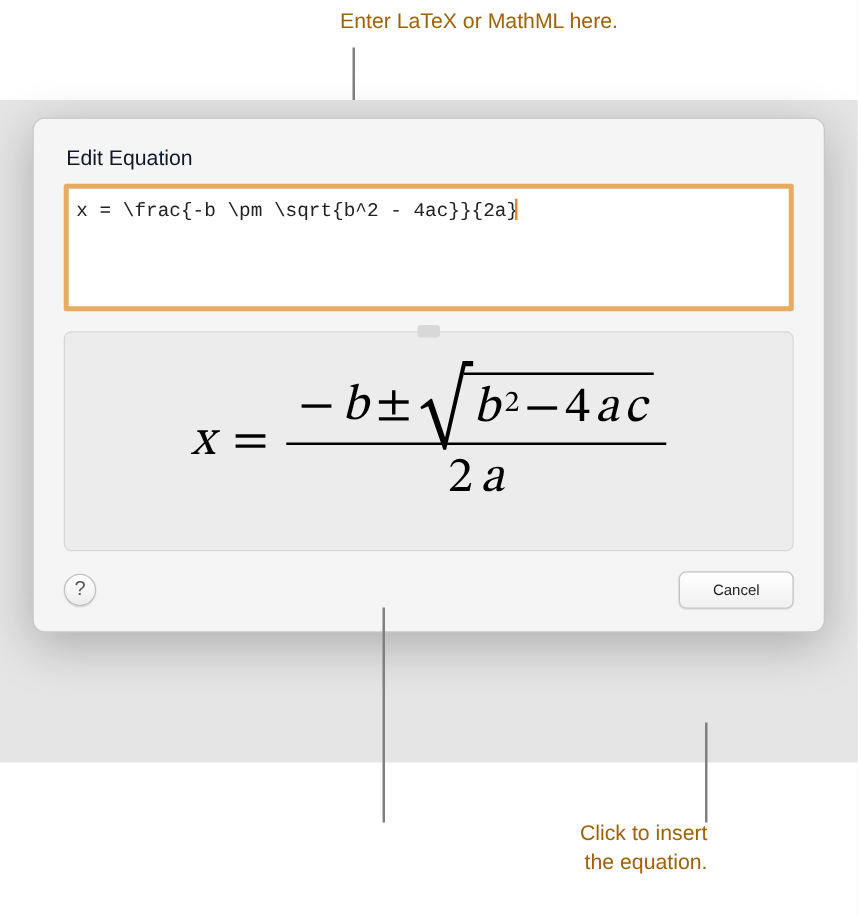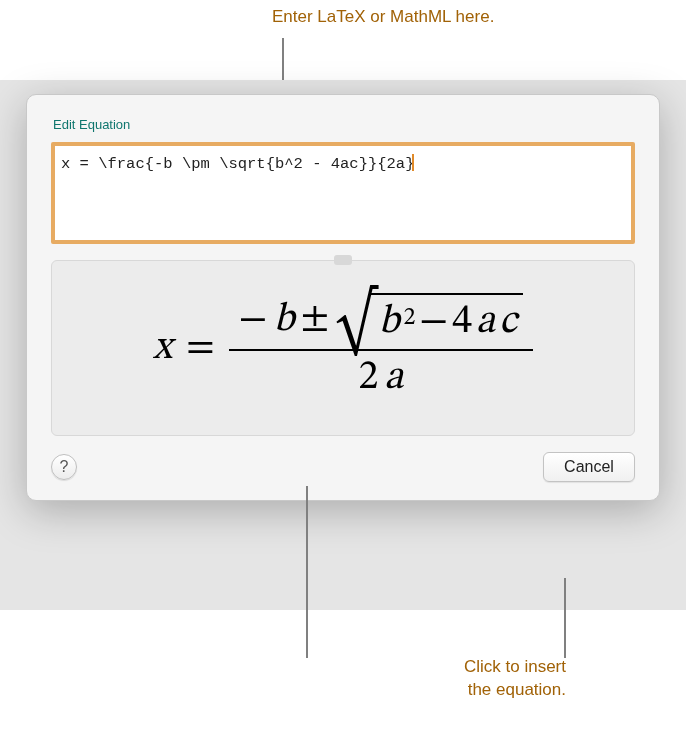--- a/index.html
+++ b/index.html
@@ -44,22 +44,22 @@
       top: 94px;
       left: 26px;
       width: 634px;
       background: #f5f5f5;
       border: 1px solid #c8c8c8;
       border-radius: 10px;
       box-shadow: 0 10px 40px rgba(0,0,0,0.25);
       padding: 20px 24px 18px 24px;
     }
     .dialog-title {
-      font-size: 13px;
-      color: #0f766e;
+      font-size: 17px;
+      color: #0f172a;
       margin: 2px 0 10px 2px;
     }
     .input-box {
       width: 100%;
       height: 102px;
       border: 4px solid #e7ab62;
       border-radius: 2px;
       background: #fff;
       padding: 8px 6px;
       font-family: "Menlo","Consolas","Courier New",monospace;
@@ -142,21 +142,21 @@
       cursor: pointer;
     }
     .spacer { flex: 1; }
     .btn {
       min-width: 92px;
       height: 30px;
       border-radius: 6px;
       border: 1px solid #c3c3c3;
       background: linear-gradient(#ffffff,#f0f0f0);
       color: #222;
-      font-size: 16px;
+      font-size: 12px;
       padding: 0 18px;
       box-shadow: 0 1px 1px rgba(0,0,0,0.08);
       cursor: pointer;
     }
   </style>
 </head>
 <body>
 
 <div class="outer-wrap">
 

